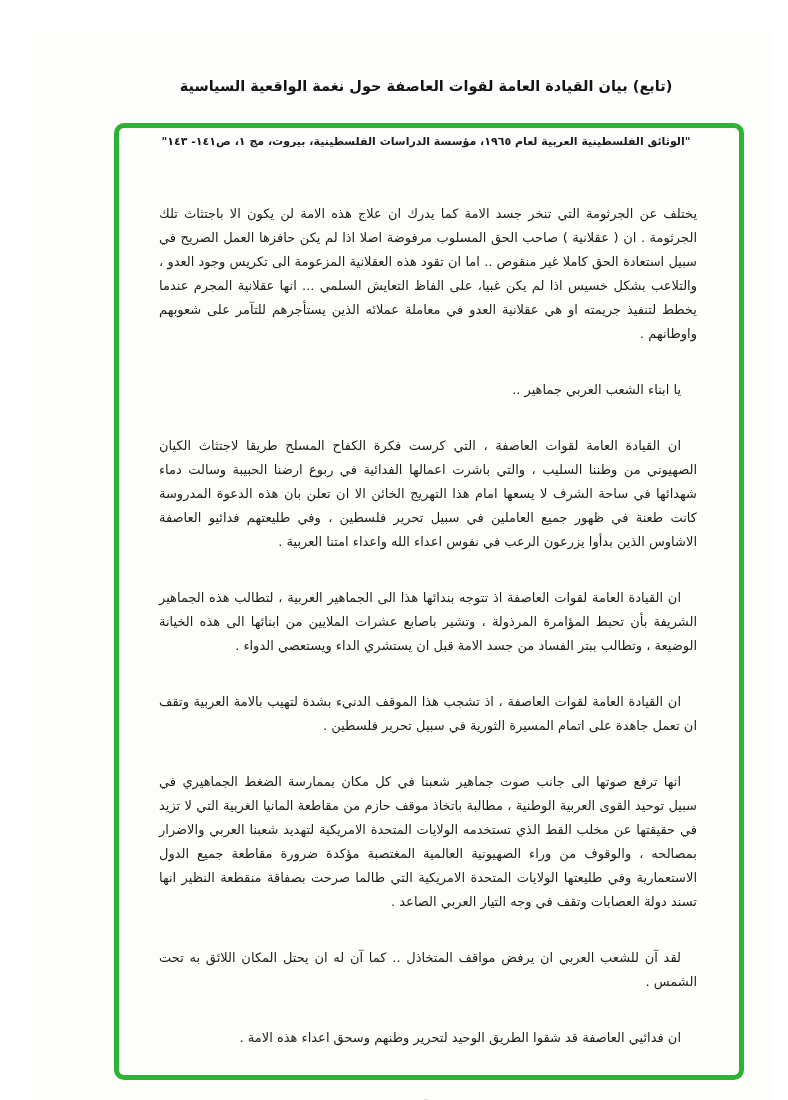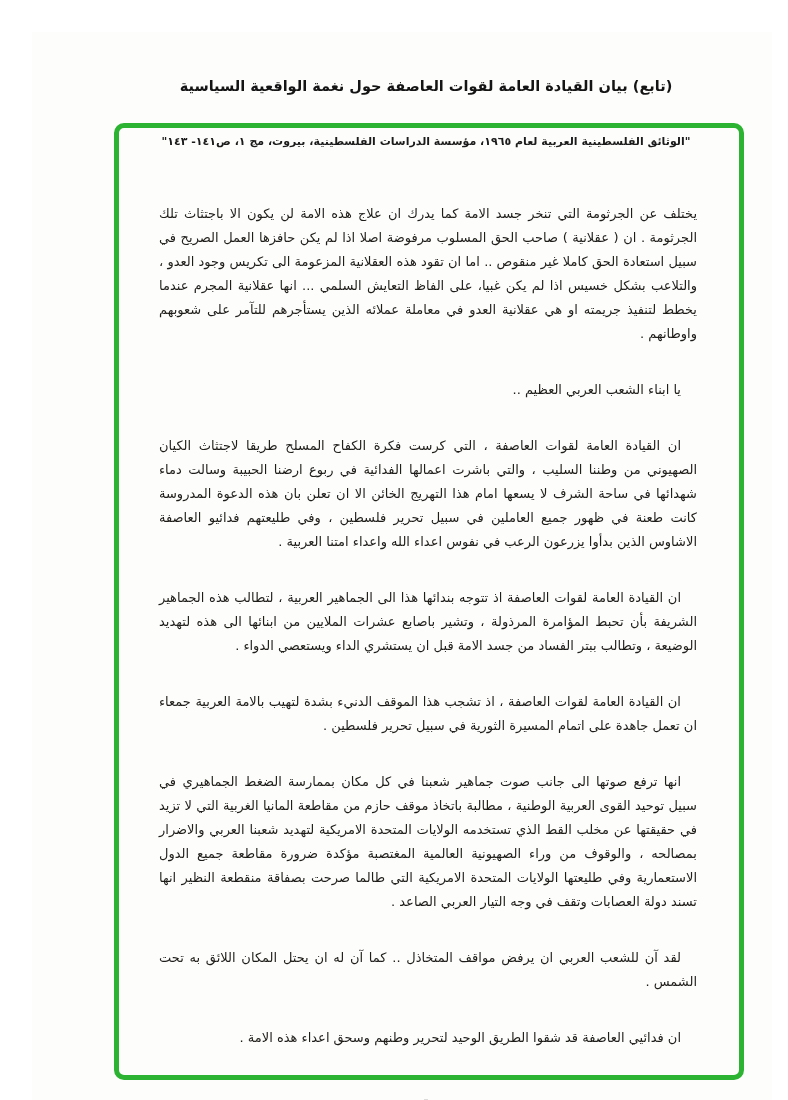--- a/index.html
+++ b/index.html
@@ -76,24 +76,24 @@
 <div class="page" style="background: rgb(253, 253, 251);">
 
   <header class="doc-header">
     <div class="doc-title">(تابع) بيان القيادة العامة لقوات العاصفة حول نغمة الواقعية السياسية</div>
     <div class="doc-source">"الوثائق الفلسطينية العربية لعام ١٩٦٥، مؤسسة الدراسات الفلسطينية، بيروت، مج ١، ص١٤١- ١٤٣"</div>
   </header>
 
   <div class="green-box" style="border-color: rgb(43, 179, 49);">
     <div class="scan-content" style="color: rgb(31, 29, 26);">
       <p class="para first">يختلف عن الجرثومة التي تنخر جسد الامة كما يدرك ان علاج هذه الامة لن يكون الا باجتثاث تلك الجرثومة . ان ( عقلانية ) صاحب الحق المسلوب مرفوضة اصلا اذا لم يكن حافزها العمل الصريح في سبيل استعادة الحق كاملا غير منقوص .. اما ان تقود هذه العقلانية المزعومة الى تكريس وجود العدو ، والتلاعب بشكل خسيس اذا لم يكن غبيا، على الفاظ التعايش السلمي ... انها عقلانية المجرم عندما يخطط لتنفيذ جريمته او هي عقلانية العدو في معاملة عملائه الذين يستأجرهم للتآمر على شعوبهم واوطانهم .</p>
-      <p class="para">يا ابناء الشعب العربي العظيم ..</p>
+      <p class="para">يا ابناء الشعب العربي جماهير ..</p>
       <p class="para">ان القيادة العامة لقوات العاصفة ، التي كرست فكرة الكفاح المسلح طريقا لاجتثاث الكيان الصهيوني من وطننا السليب ، والتي باشرت اعمالها الفدائية في ربوع ارضنا الحبيبة وسالت دماء شهدائها في ساحة الشرف لا يسعها امام هذا التهريج الخائن الا ان تعلن بان هذه الدعوة المدروسة كانت طعنة في ظهور جميع العاملين في سبيل تحرير فلسطين ، وفي طليعتهم فدائيو العاصفة الاشاوس الذين بدأوا يزرعون الرعب في نفوس اعداء الله واعداء امتنا العربية .</p>
-      <p class="para">ان القيادة العامة لقوات العاصفة اذ تتوجه بندائها هذا الى الجماهير العربية ، لتطالب هذه الجماهير الشريفة بأن تحبط المؤامرة المرذولة ، وتشير باصابع عشرات الملايين من ابنائها الى هذه لتهديد الوضيعة ، وتطالب ببتر الفساد من جسد الامة قبل ان يستشري الداء ويستعصي الدواء .</p>
-      <p class="para">ان القيادة العامة لقوات العاصفة ، اذ تشجب هذا الموقف الدنيء بشدة لتهيب بالامة العربية جمعاء ان تعمل جاهدة على اتمام المسيرة الثورية في سبيل تحرير فلسطين .</p>
+      <p class="para">ان القيادة العامة لقوات العاصفة اذ تتوجه بندائها هذا الى الجماهير العربية ، لتطالب هذه الجماهير الشريفة بأن تحبط المؤامرة المرذولة ، وتشير باصابع عشرات الملايين من ابنائها الى هذه الخيانة الوضيعة ، وتطالب ببتر الفساد من جسد الامة قبل ان يستشري الداء ويستعصي الدواء .</p>
+      <p class="para">ان القيادة العامة لقوات العاصفة ، اذ تشجب هذا الموقف الدنيء بشدة لتهيب بالامة العربية وتقف ان تعمل جاهدة على اتمام المسيرة الثورية في سبيل تحرير فلسطين .</p>
       <p class="para">انها ترفع صوتها الى جانب صوت جماهير شعبنا في كل مكان بممارسة الضغط الجماهيري في سبيل توحيد القوى العربية الوطنية ، مطالبة باتخاذ موقف حازم من مقاطعة المانيا الغربية التي لا تزيد في حقيقتها عن مخلب القط الذي تستخدمه الولايات المتحدة الامريكية لتهديد شعبنا العربي والاضرار بمصالحه ، والوقوف من وراء الصهيونية العالمية المغتصبة مؤكدة ضرورة مقاطعة جميع الدول الاستعمارية وفي طليعتها الولايات المتحدة الامريكية التي طالما صرحت بصفاقة منقطعة النظير انها تسند دولة العصابات وتقف في وجه التيار العربي الصاعد .</p>
       <p class="para">لقد آن للشعب العربي ان يرفض مواقف المتخاذل .. كما آن له ان يحتل المكان اللائق به تحت الشمس .</p>
       <p class="para">ان فدائيي العاصفة قد شقوا الطريق الوحيد لتحرير وطنهم وسحق اعداء هذه الامة .</p>
     </div>
   </div>
 
   <div class="footer-mark">ـ</div>
 
 </div>
 

